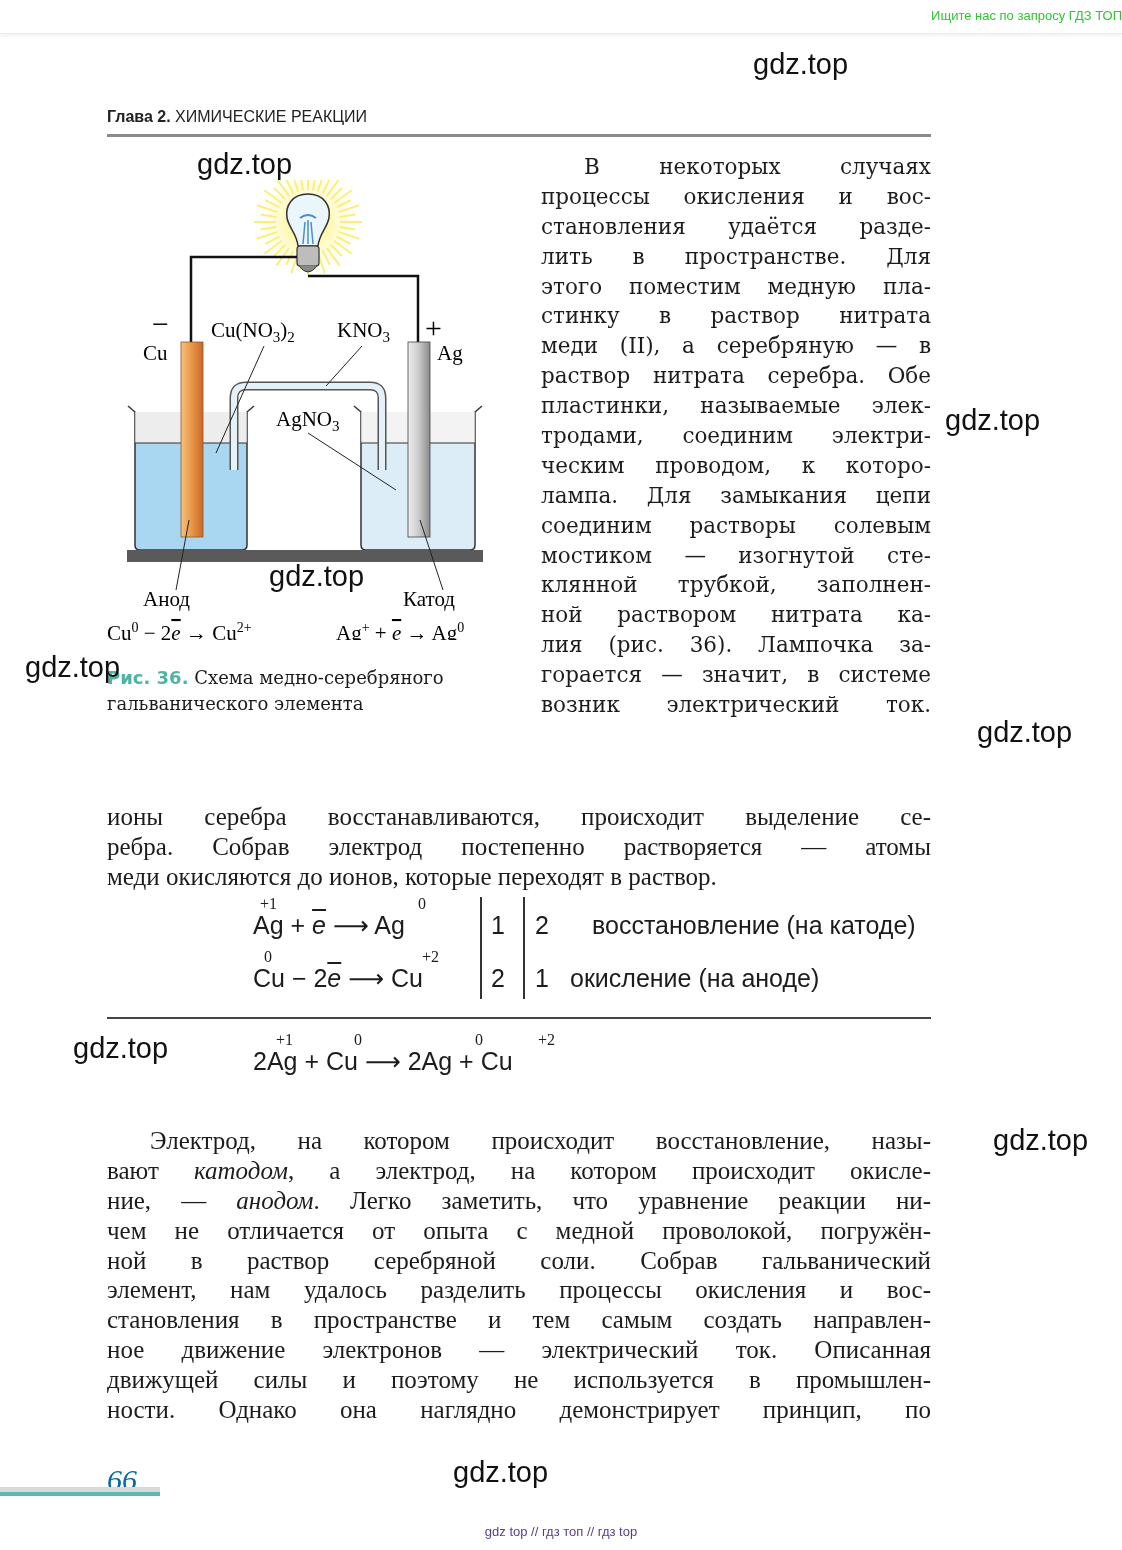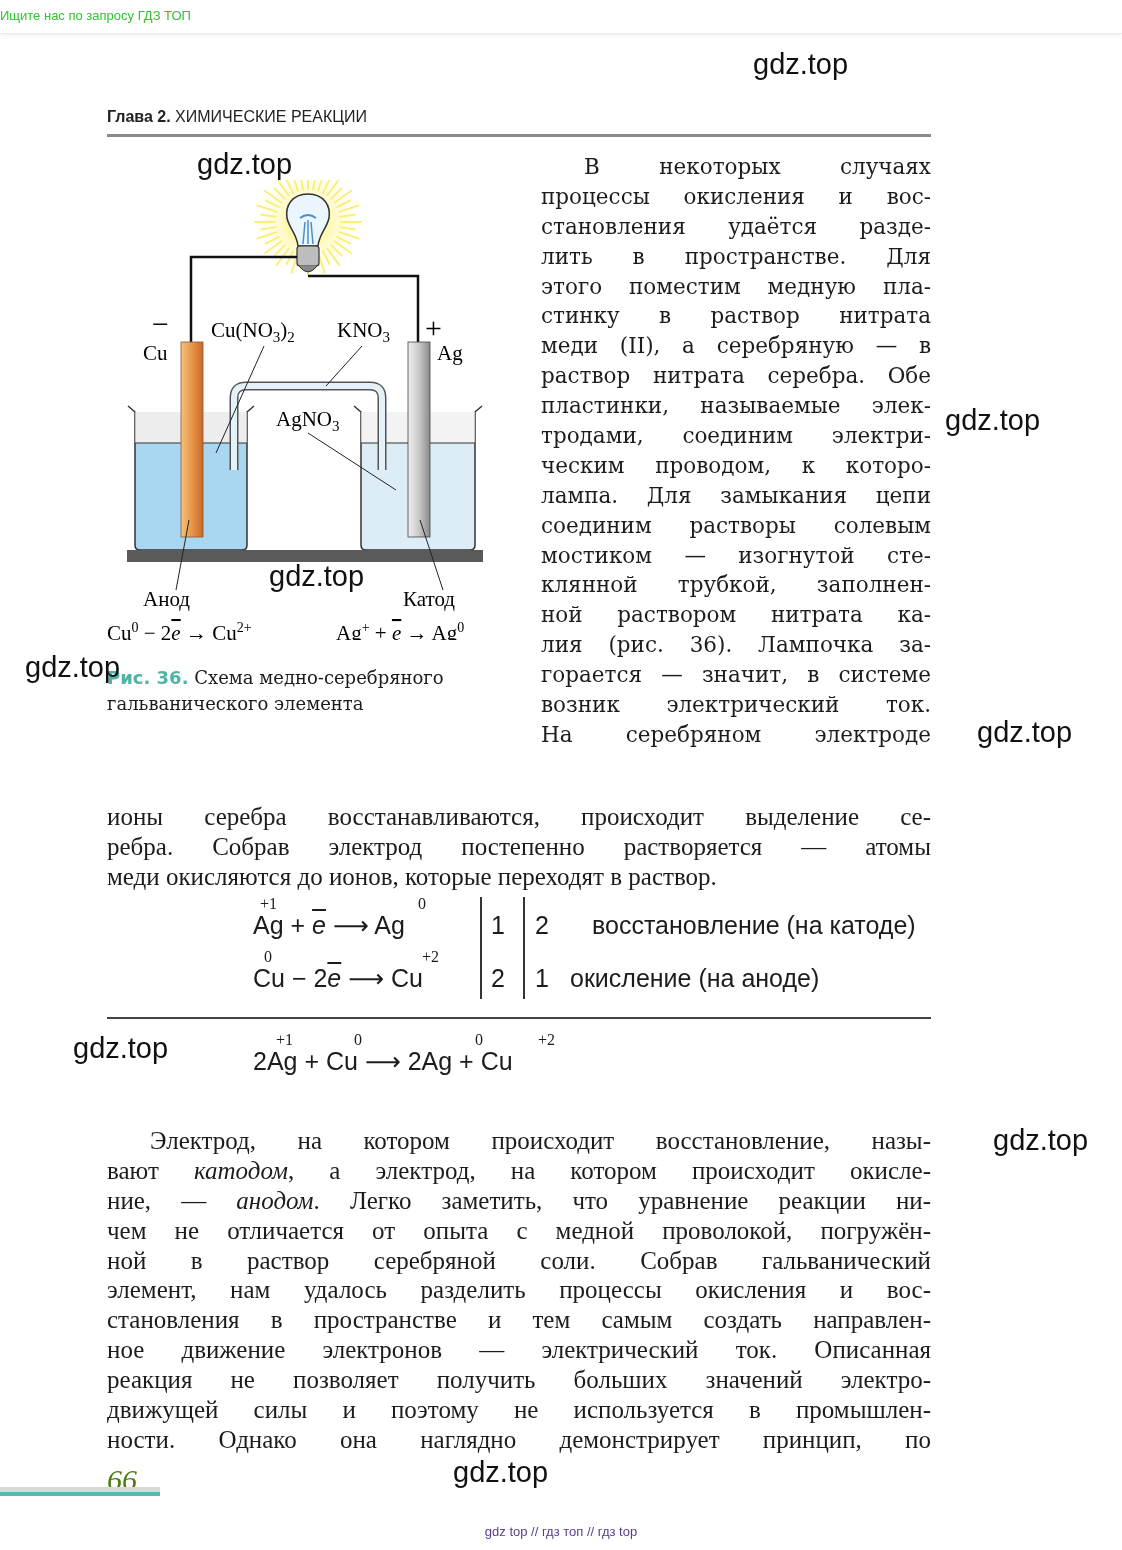--- a/index.html
+++ b/index.html
@@ -1,37 +1,37 @@
 <!DOCTYPE html>
 <html><head>
 <meta charset="utf-8">
 <style>
   html, body { margin: 0; padding: 0; }
   body { width: 1122px; height: 1550px; position: relative; background: #ffffff; overflow: hidden;
          font-family: "DejaVu Serif", serif; color: #1a1a1a; }
   .topbar { position: absolute; left: 0; top: 0; width: 1122px; height: 33px; background: #fff;
             border-bottom: 1px solid #ececec; box-shadow: 0 2px 4px rgba(0,0,0,0.06); }
-  .topbar-text { position: absolute; left: 0; width: 100%; top: 8px; text-align: left;
+  .topbar-text { position: absolute; left: 0; width: 100%; top: 8px; text-align: right;
                  font-family: "Liberation Sans", sans-serif; font-size: 13px; color: #2ec52e; }
   .wm { position: absolute; font-family: "Liberation Sans", sans-serif; font-size: 29px; color: #111; white-space: nowrap; }
   .chapter { position: absolute; left: 107px; top: 108px; font-family: "Liberation Sans", sans-serif; font-size: 16px; color: #222; }
   .chapter b { font-weight: bold; }
   .chapter-rule { position: absolute; left: 107px; top: 134px; width: 824px; height: 3px; background: #8a8a8a; }
   .para { position: absolute; font-family: "DejaVu Serif", serif; font-size: 21.5px; line-height: 29.9px; color: #1c1c1c; text-align: justify; }
   .para .line { display: block; text-align: justify; text-align-last: justify; white-space: nowrap; height: 29.9px; }
   .para .line.last { text-align-last: left; }
   .para2 { font-family: "Liberation Serif", serif; font-size: 25px; margin-top: 20px; }
   .figure { position: absolute; left: 100px; top: 180px; width: 420px; height: 460px; }
   .caption { position: absolute; left: 107px; top: 665px; font-family: "DejaVu Serif", serif; font-size: 18px; line-height: 26px; color: #1c1c1c; }
   .caption .fig-num { font-family: "DejaVu Sans", sans-serif; font-weight: bold; color: #4fb3a6; }
   .eq { position: absolute; font-family: Liberation Sans, sans-serif; font-size: 25px; color: #1c1c1c; white-space: nowrap; }
   .ox { position: absolute; font-family: "Liberation Serif", serif; font-size: 16px; color: #1c1c1c; }
   .vbar { position: absolute; width: 2px; background: #333; }
   .hrule { position: absolute; height: 2px; background: #444; }
-  .pagenum { position: absolute; left: 107px; top: 1463px; font-family: "Liberation Serif", serif; font-style: italic; font-size: 30px; color: #4d7c0f; }
+  .pagenum { position: absolute; left: 107px; top: 1463px; font-family: "Liberation Serif", serif; font-style: italic; font-size: 30px; color: #0369a1; }
   .pagebar-grey { position: absolute; left: 0; top: 1487px; width: 160px; height: 5px; background: #d8d8d8; }
   .pagebar-teal { position: absolute; left: 0; top: 1492px; width: 160px; height: 4px; background: #5bb8ad; }
   .footer { position: absolute; left: 0; width: 100%; top: 1524px; text-align: center; font-family: "Liberation Sans", sans-serif; font-size: 13px; color: #5a3d8c; }
   svg text { font-family: "Liberation Serif", serif; }
 </style>
 </head>
 <body>
 
 <div class="topbar">
   <div class="topbar-text">Ищите нас по запросу ГДЗ ТОП</div>
@@ -189,21 +189,20 @@
     <span class="line">тродами, соединим электри-</span>
     <span class="line">ческим проводом, к которо-</span>
     <span class="line">лампа. Для замыкания цепи</span>
     <span class="line">соединим растворы солевым</span>
     <span class="line">мостиком — изогнутой сте-</span>
     <span class="line">клянной трубкой, заполнен-</span>
     <span class="line">ной раствором нитрата ка-</span>
     <span class="line">лия (рис. 36). Лампочка за-</span>
     <span class="line">горается — значит, в системе</span>
     <span class="line">возник электрический ток.</span>
-    <span class="line">На серебряном электроде</span>
   </div>
 
 <div class="para para2" id="fw1" style="left:107px; top:782px; width:824px;">
     <span class="line">ионы серебра восстанавливаются, происходит выделение се-</span>
     <span class="line">ребра. Собрав электрод постепенно растворяется — атомы</span>
     <span class="line last">меди окисляются до ионов, которые переходят в раствор.</span>
   </div>
 
 <div>
   <div class="ox" style="left:260px; top:895px;">+1</div>
@@ -233,21 +232,20 @@
 
 <div class="para para2" id="p2" style="left:107px; top:1106px; width:824px;">
   <span class="line" style="text-indent:43px;">Электрод, на котором происходит восстановление, назы-</span>
   <span class="line"><span>вают </span><i>катодом</i><span>, а электрод, на котором происходит окисле-</span></span>
   <span class="line"><span>ние, — </span><i>анодом</i><span>. Легко заметить, что уравнение реакции ни-</span></span>
 <span class="line">чем не отличается от опыта с медной проволокой, погружён-</span>
     <span class="line">ной в раствор серебряной соли. Собрав гальванический</span>
     <span class="line">элемент, нам удалось разделить процессы окисления и вос-</span>
     <span class="line">становления в пространстве и тем самым создать направлен-</span>
     <span class="line">ное движение электронов — электрический ток. Описанная</span>
-    <span class="line">реакция не позволяет получить больших значений электро-</span>
     <span class="line">движущей силы и поэтому не используется в промышлен-</span>
     <span class="line">ности. Однако она наглядно демонстрирует принцип, по</span>
   </div>
 
 <div class="pagenum">66</div>
 <div class="pagebar-grey"></div>
 <div class="pagebar-teal"></div>
 
 <div class="footer">gdz top  //  гдз топ  //  гдз top</div>
 

